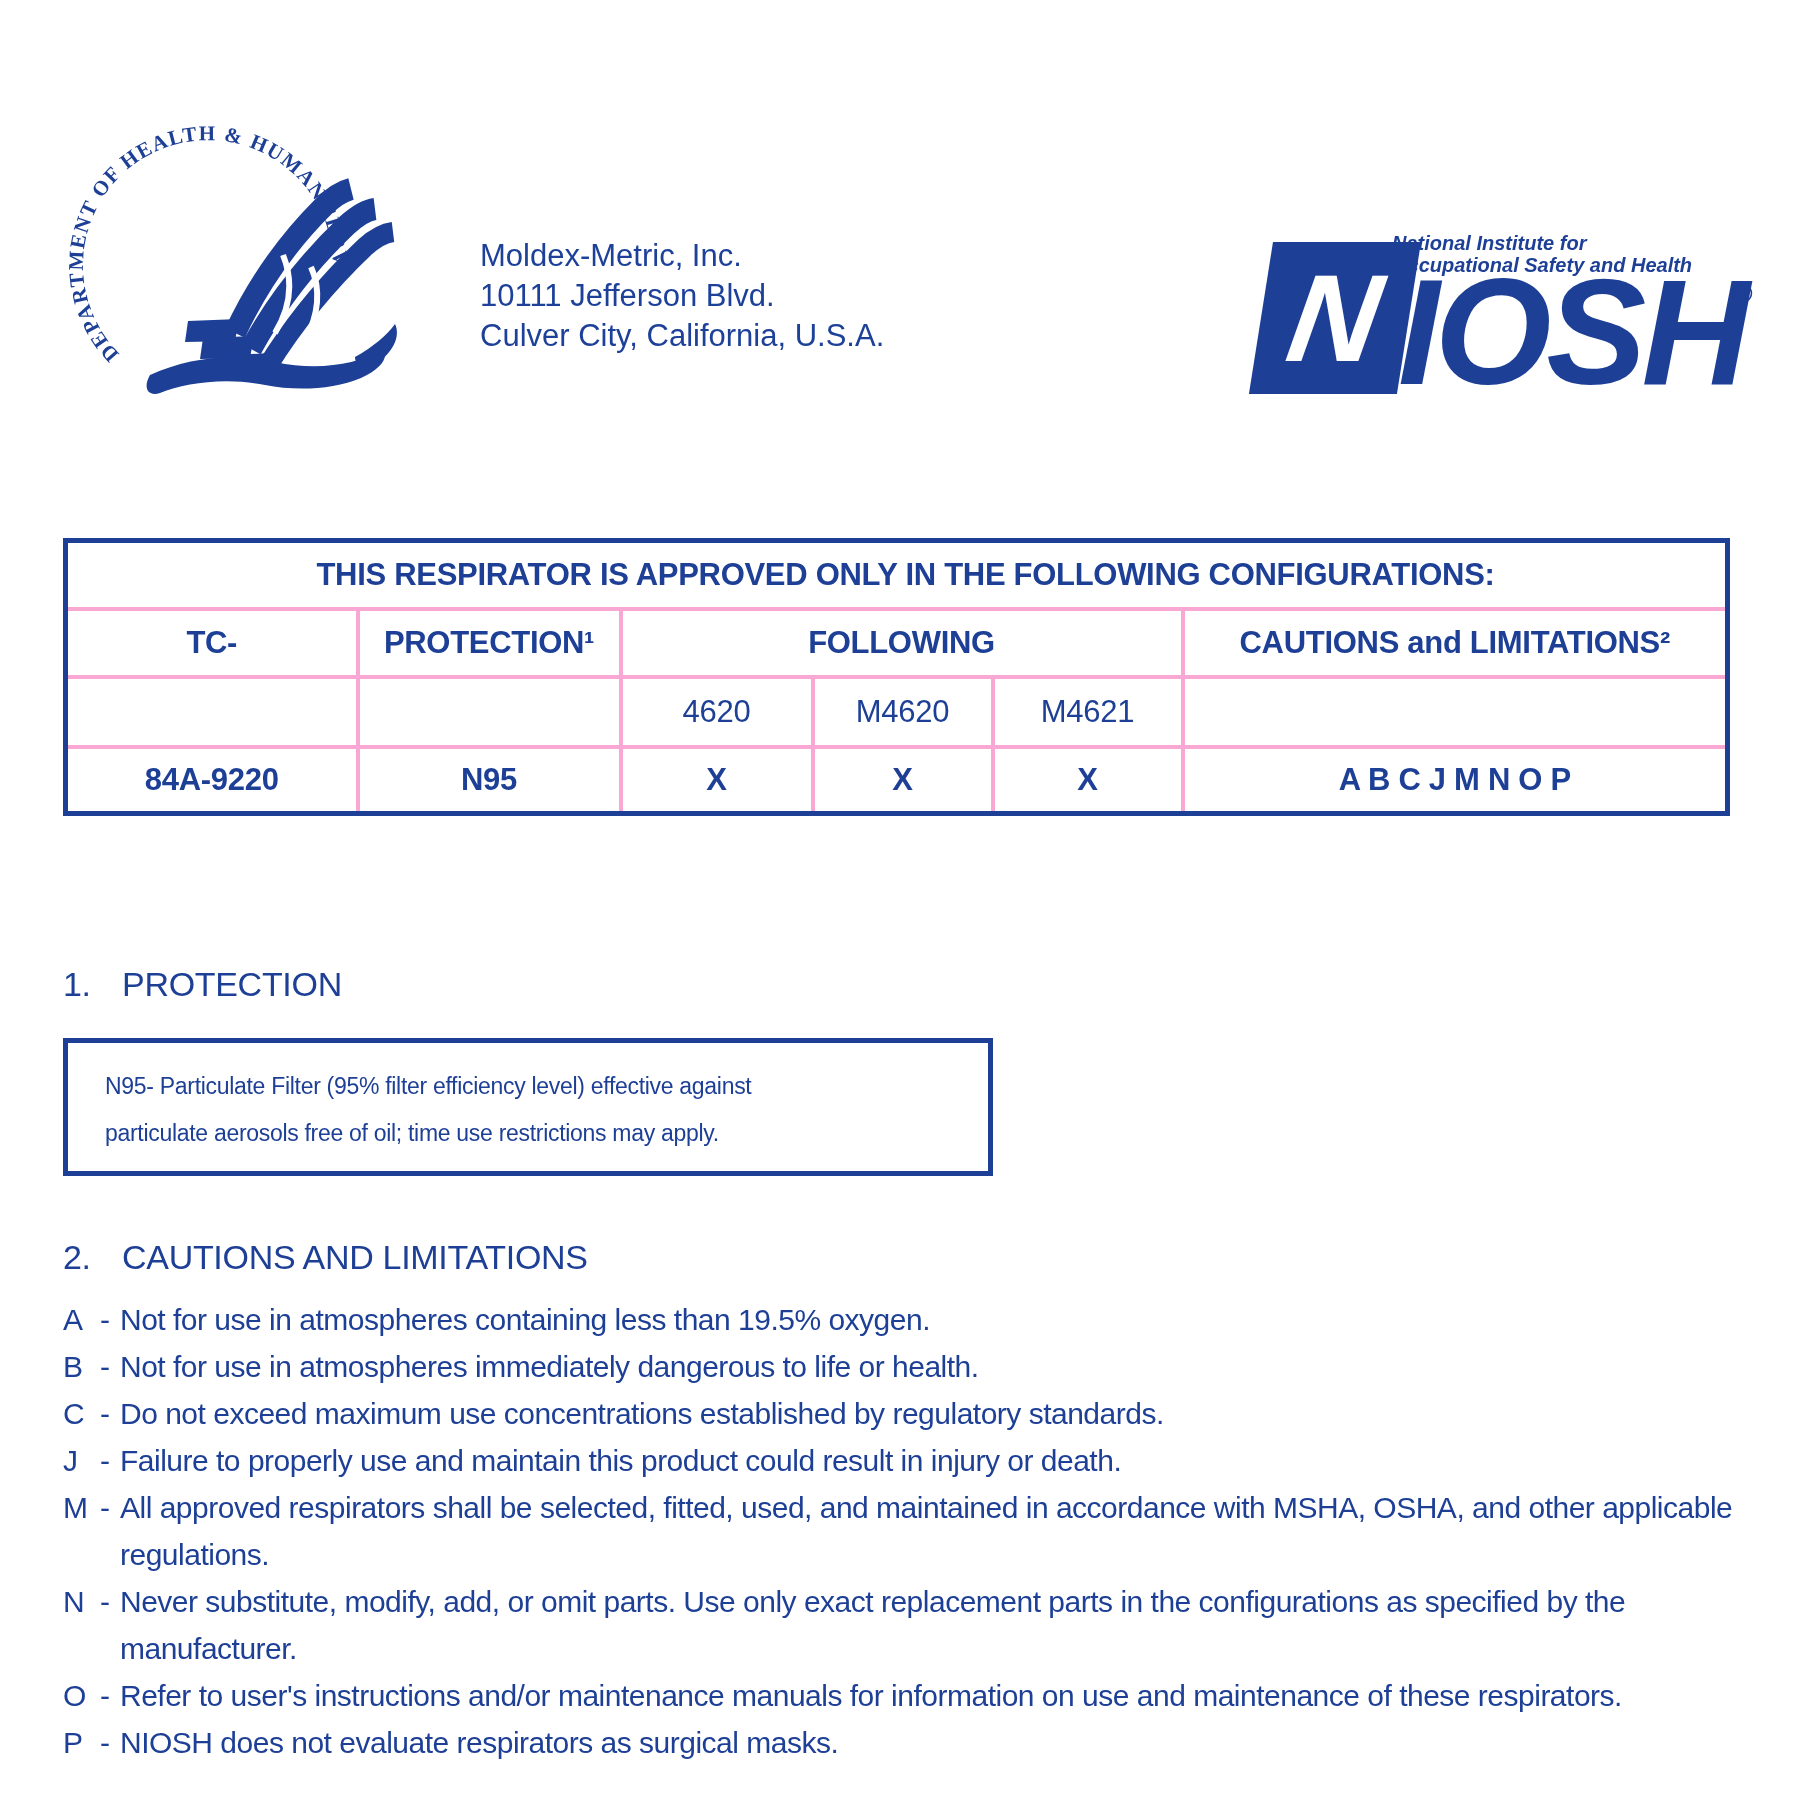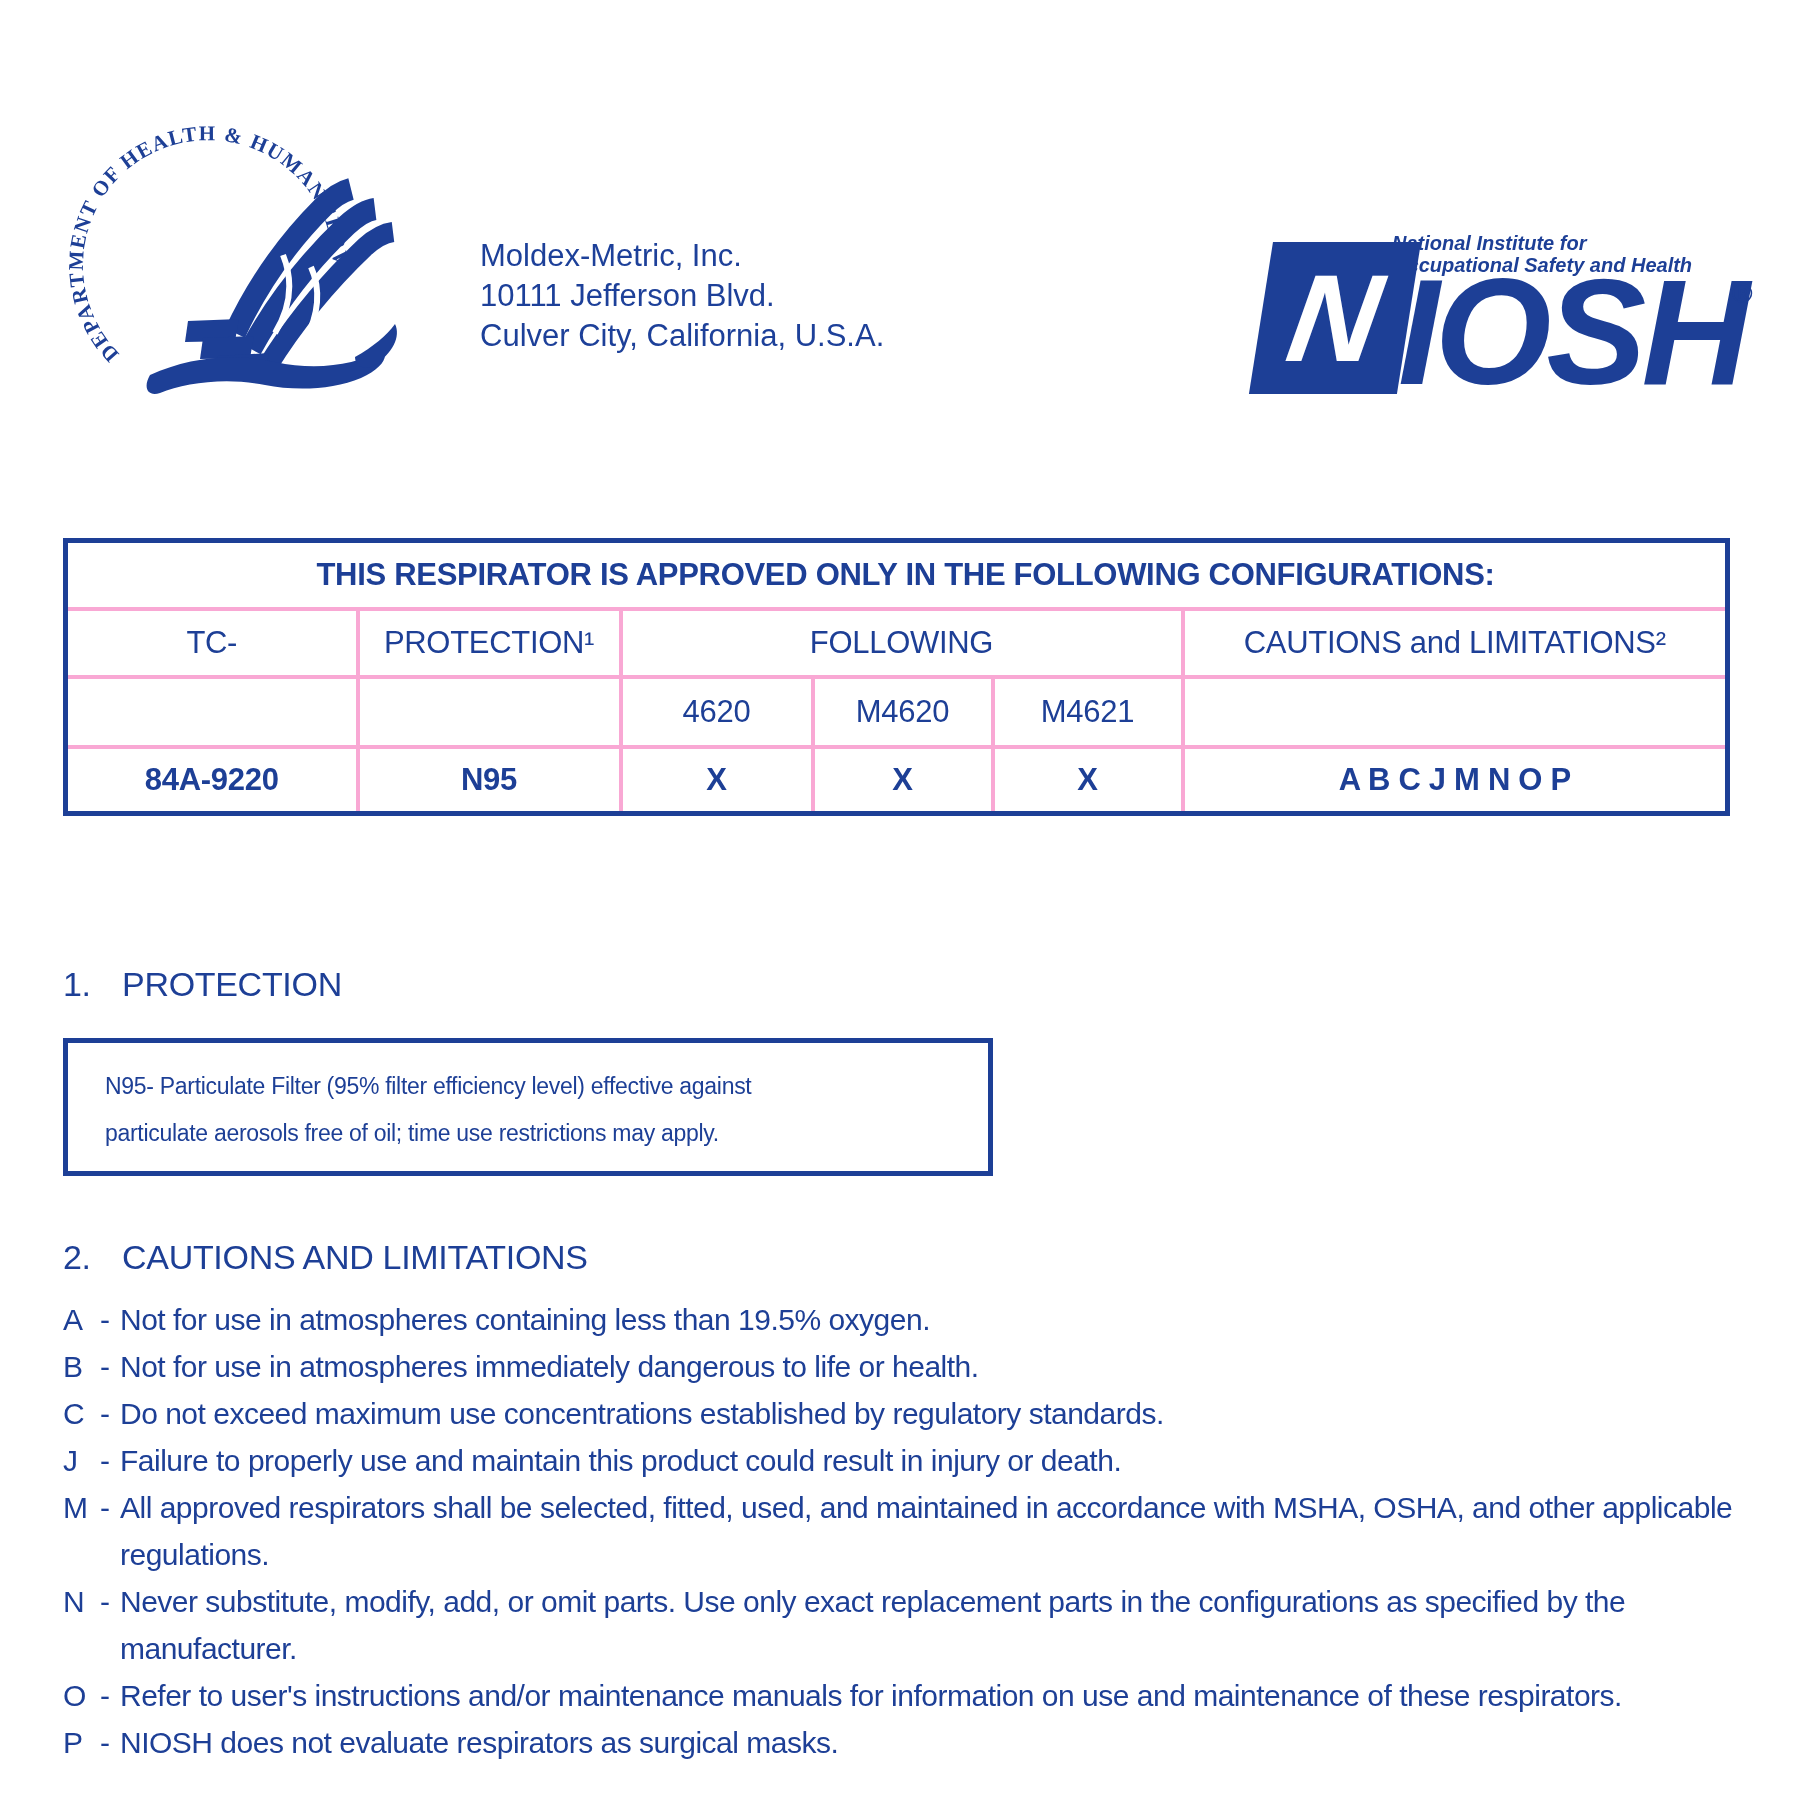--- a/index.html
+++ b/index.html
@@ -30,21 +30,21 @@
   .reg { position:absolute; left:492px; top:46px; font-size:28px; font-weight:bold; color:#1d3f96; }
 
   
   table.approval { position:absolute; left:63px; top:538px; width:1662px;
                    border-collapse:collapse; table-layout:fixed; }
   table.approval td { border:4px solid #f9a8d4; text-align:center; vertical-align:middle;
                       font-size:31px; letter-spacing:-0.3px; color:#1d3f96; }
   table.approval { border:5px solid #1d3f96; }
   td.t-title { height:68px; text-align:left; padding-left:18px; font-size:34px; font-weight:bold; letter-spacing:-0.2px; }
   td.t-comp  { height:68px; }
-  td.t-head  { height:68px; }
+  td.t-head  { height:68px;font-weight:bold; }
   td.t-model { height:70px; }
   td.t-data  { height:67px;font-weight:bold; }
   td.t-caut  { letter-spacing:3px; }
 
   
   .sec-heading { position:absolute; left:63px; display:grid; grid-template-columns:59px auto;
                  font-size:34px; letter-spacing:-0.3px; color:#1d3f96; }
   .heading-1 { top:965px; }
   .heading-2 { top:1238px; }
 

